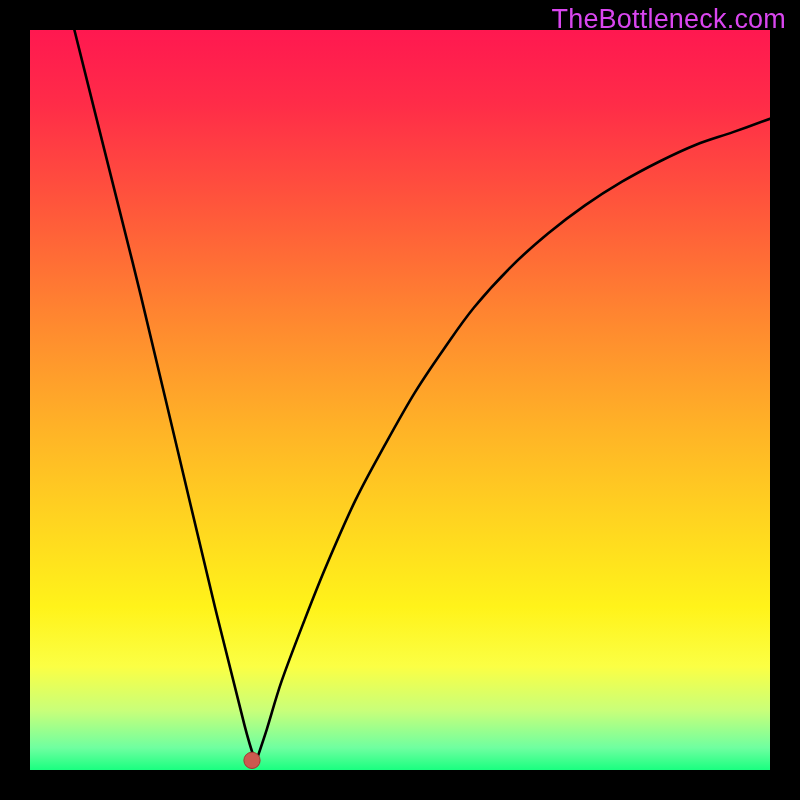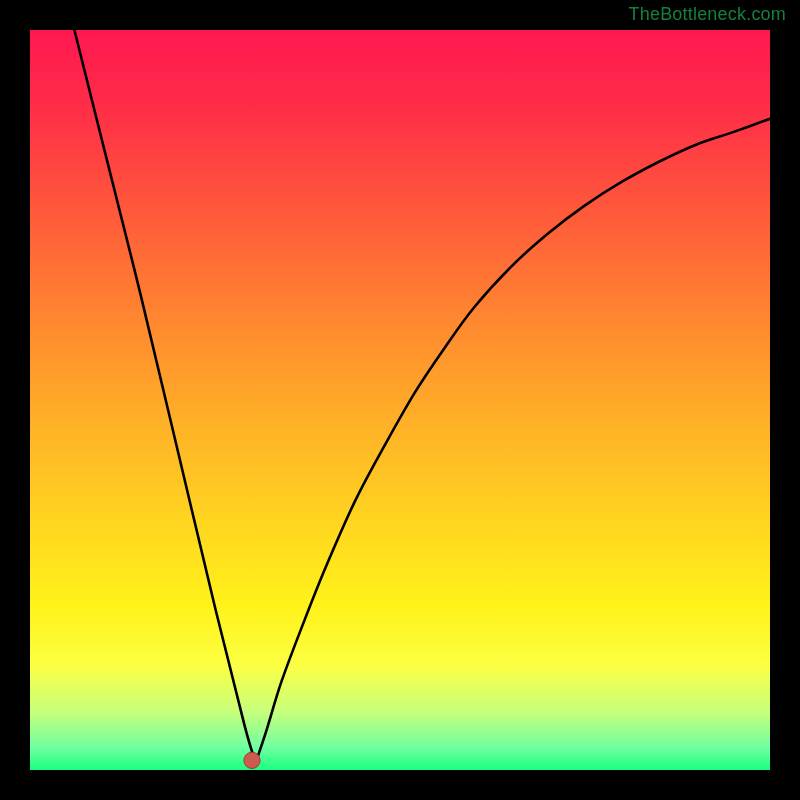--- a/index.html
+++ b/index.html
@@ -14,22 +14,22 @@
   .frame {
     width: 800px;
     height: 800px;
     background: #000;
     position: relative;
   }
   .watermark {
     position: absolute;
     top: 4px;
     right: 14px;
-    color: #15803d;
-    font-size: 18px;
+    color: #d946ef;
+    font-size: 27px;
     font-weight: 500;
     letter-spacing: 0.2px;
     z-index: 5;
     user-select: none;
     margin-left: 44px;
   }
   .plot {
     position: absolute;
     left: 30px;
     top: 30px;

